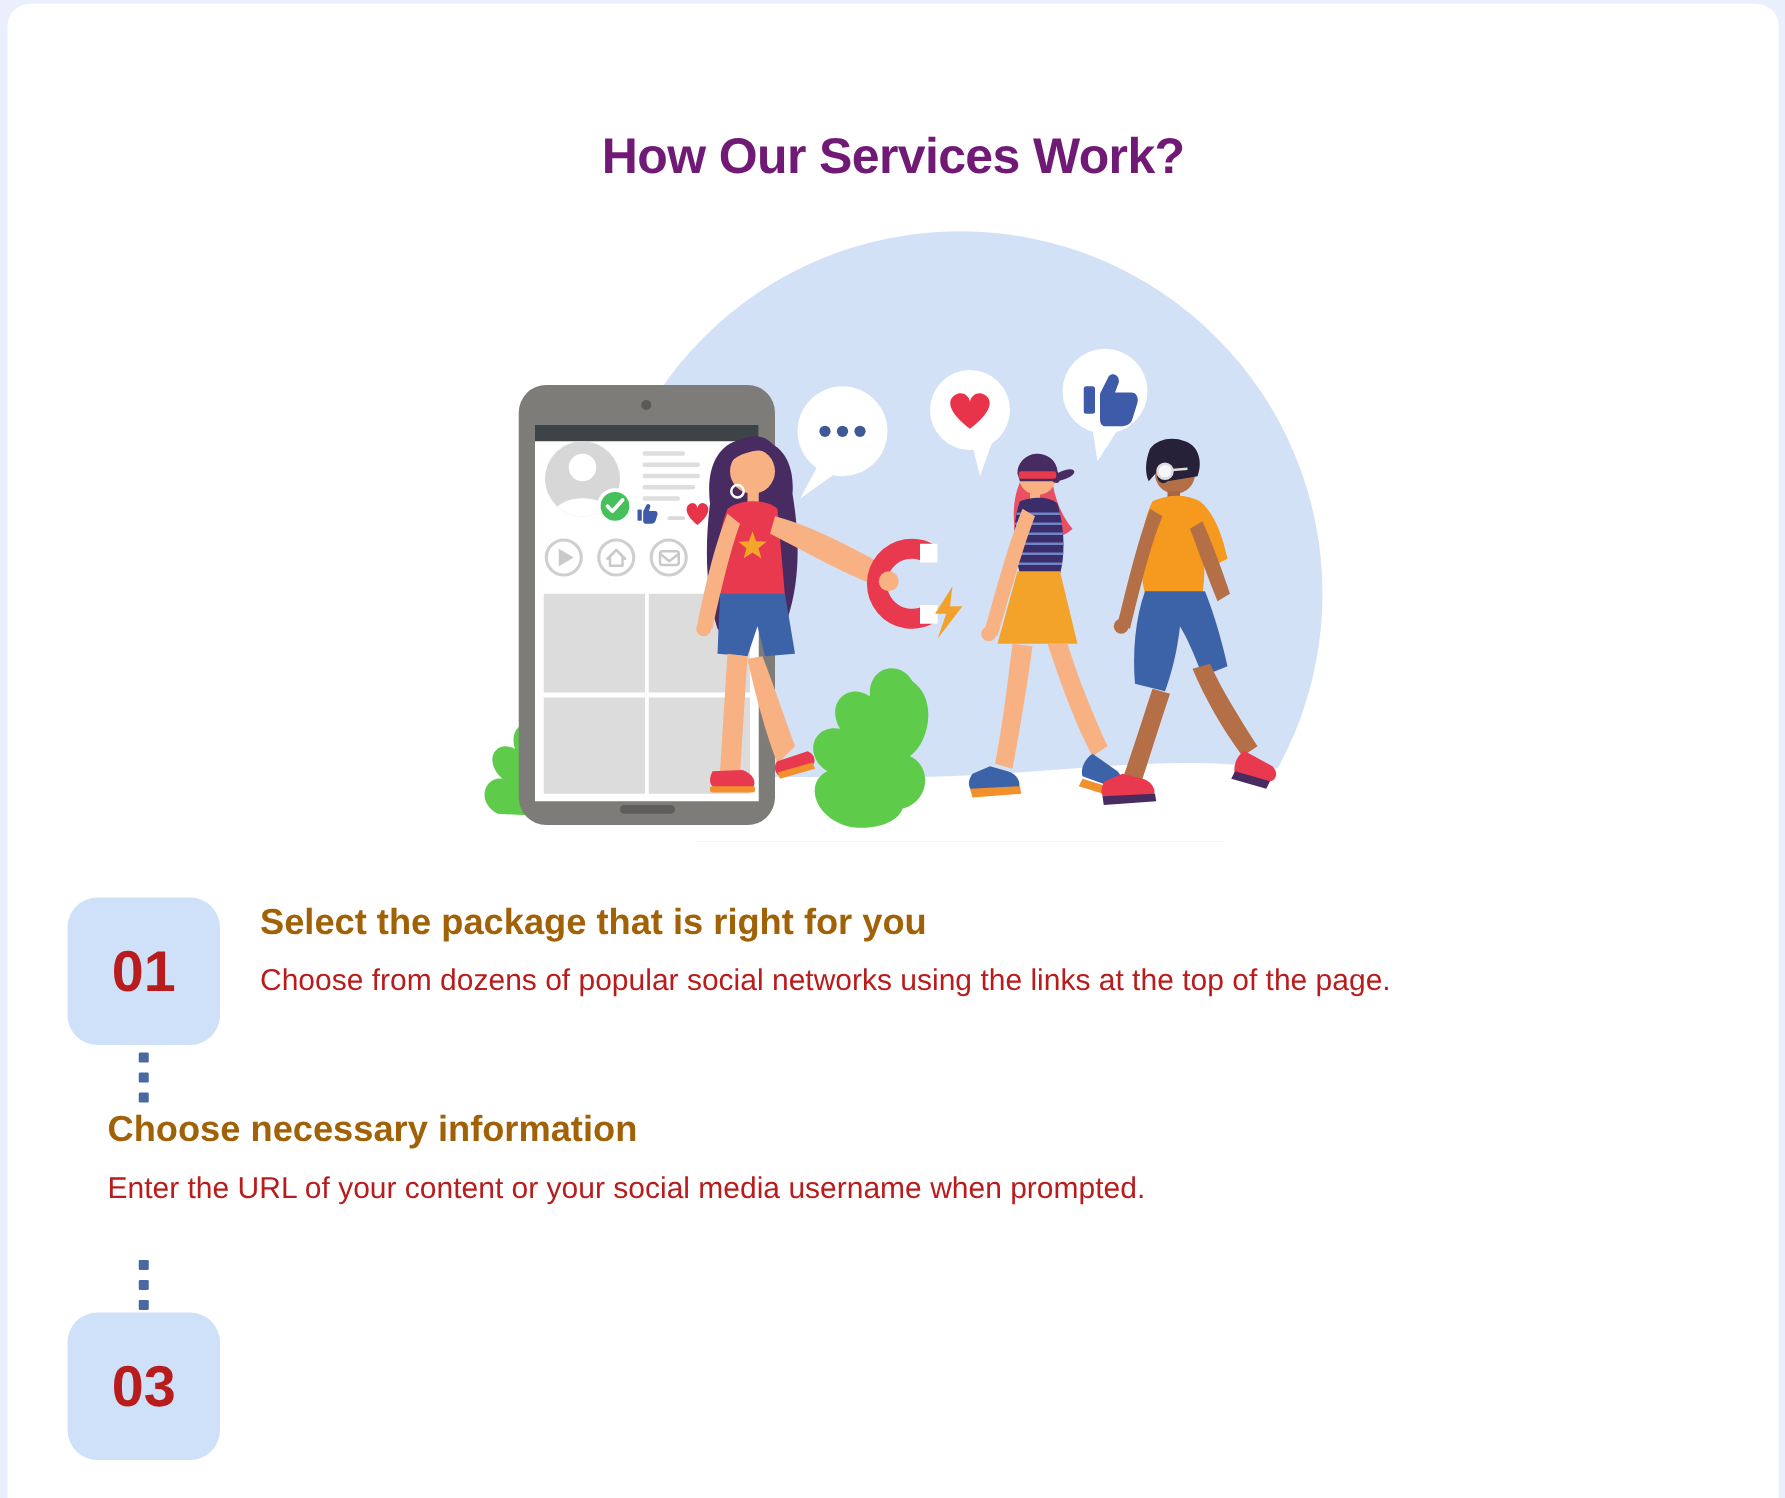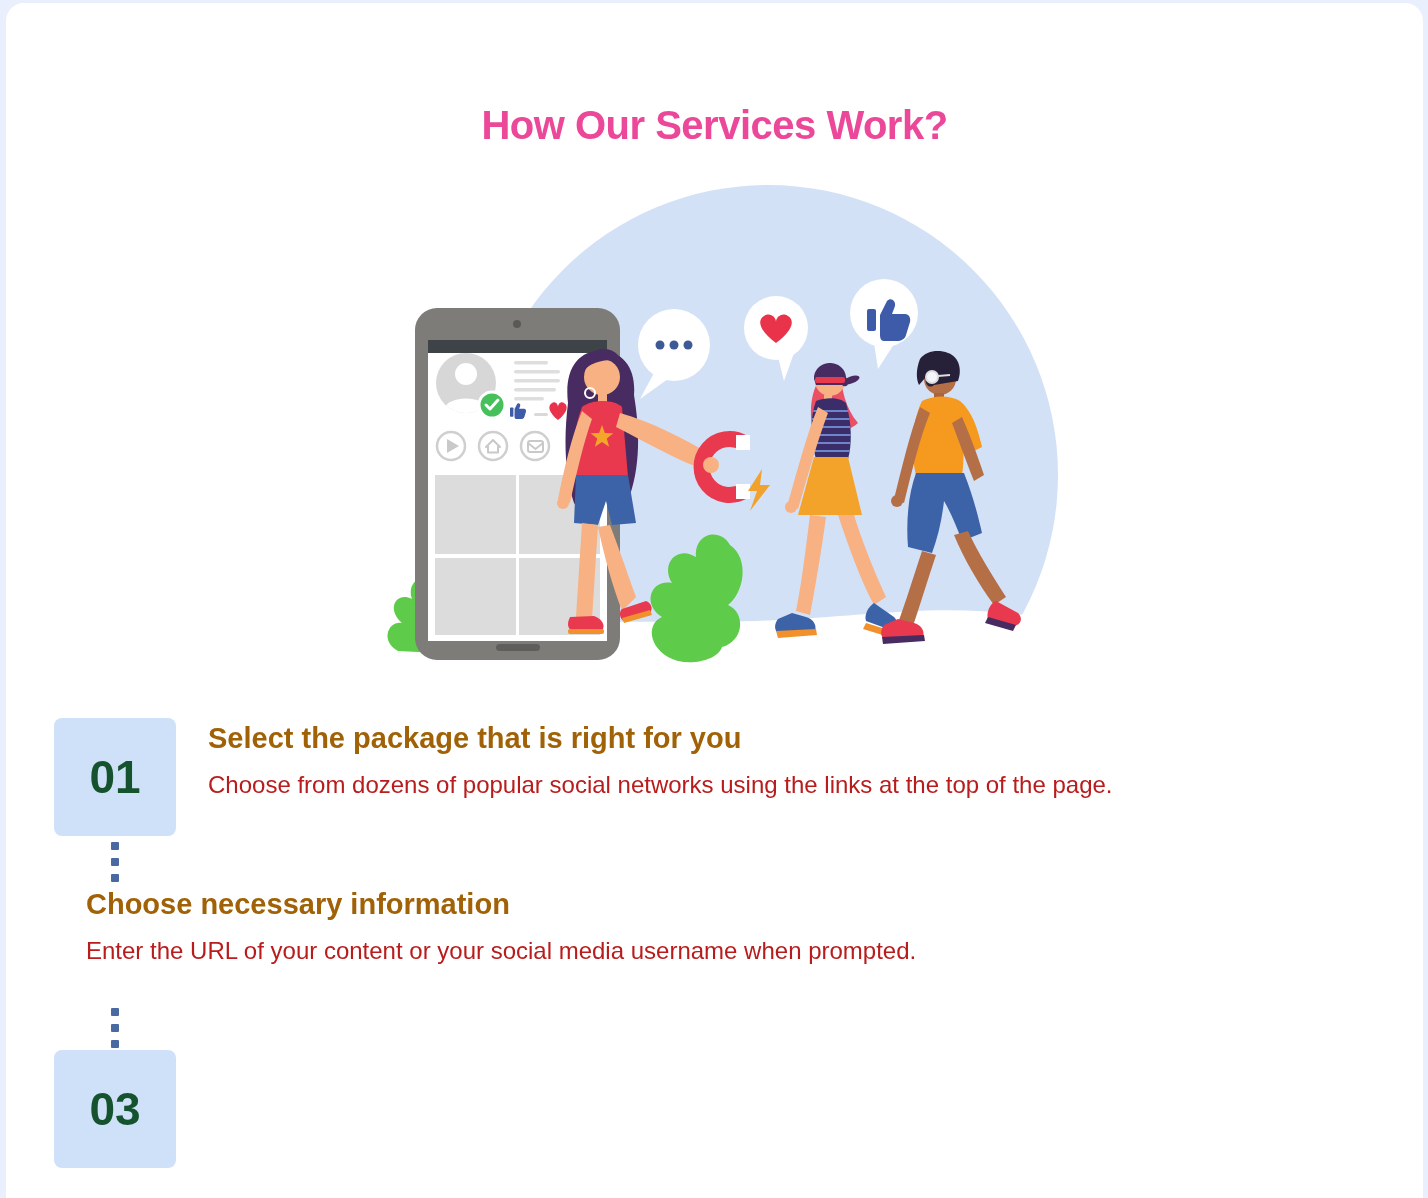--- a/index.html
+++ b/index.html
@@ -22,21 +22,21 @@
   }
   .page-title {
     position: absolute;
     left: 0;
     top: 100px;
     width: 100%;
     text-align: center;
     font-size: 40px;
     font-weight: 700;
     letter-spacing: -0.5px;
-    color: #ec4899;
+    color: #701a75;
     margin: 0;
   }
   .illustration {
     position: absolute;
     left: 372px;
     top: 170px;
     width: 700px;
     height: 500px;
   }
   .steps-layer {
@@ -48,28 +48,28 @@
     left: 48px;
     display: flex;
     align-items: flex-start;
   }
   .step-1 { top: 715px; }
   .step-2 { top: 881px; }
   .step-3 { top: 1047px; }
   .badge {
     width: 122px;
     height: 118px;
-    border-radius: 8px;
+    border-radius: 24px;
     background: #cfe1f8;
     display: flex;
     align-items: center;
     justify-content: center;
     font-size: 46px;
     font-weight: 700;
-    color: #14532d;
+    color: #b91c1c;
     flex: 0 0 auto;
   }
   .step-content {
     margin-left: 32px;
     padding-top: 2px;
   }
   .step-title {
     font-size: 29px;
     font-weight: 700;
     color: #a16207;

